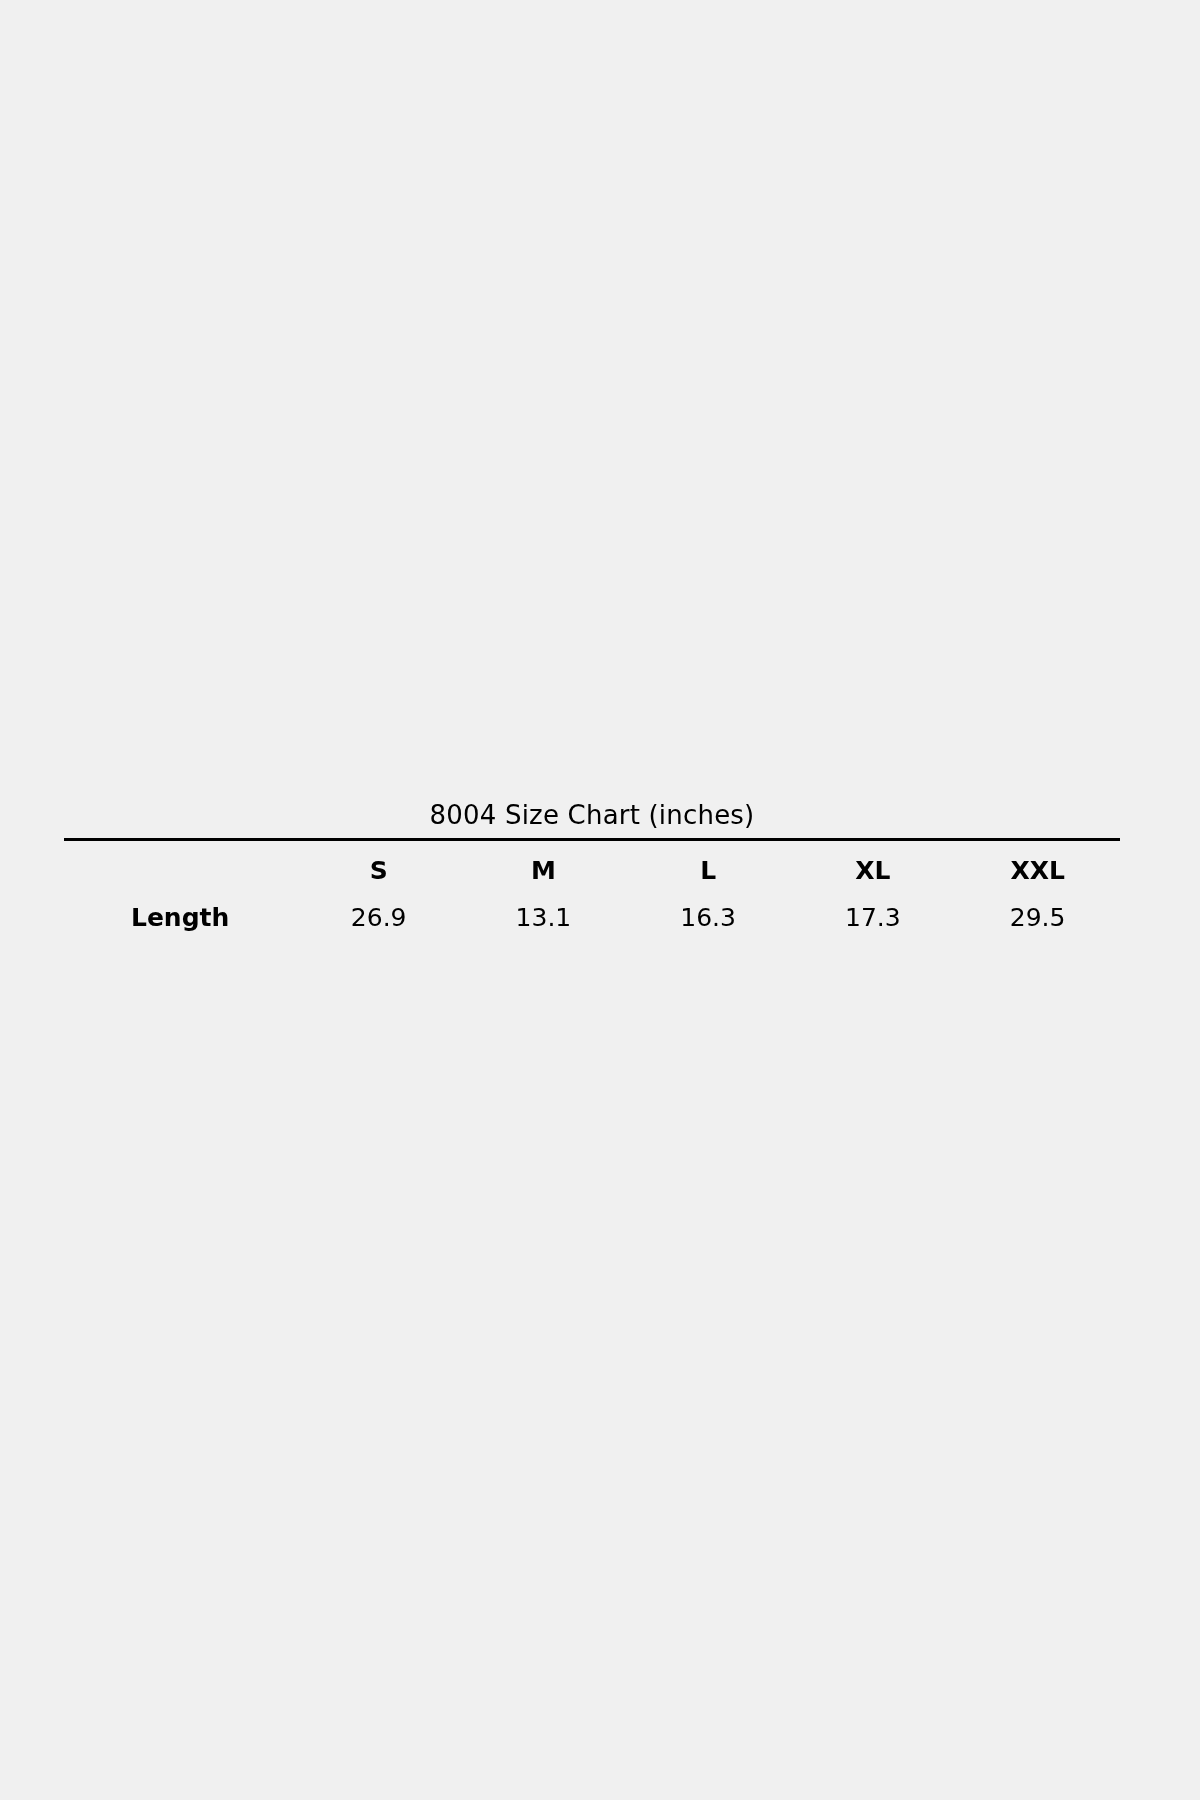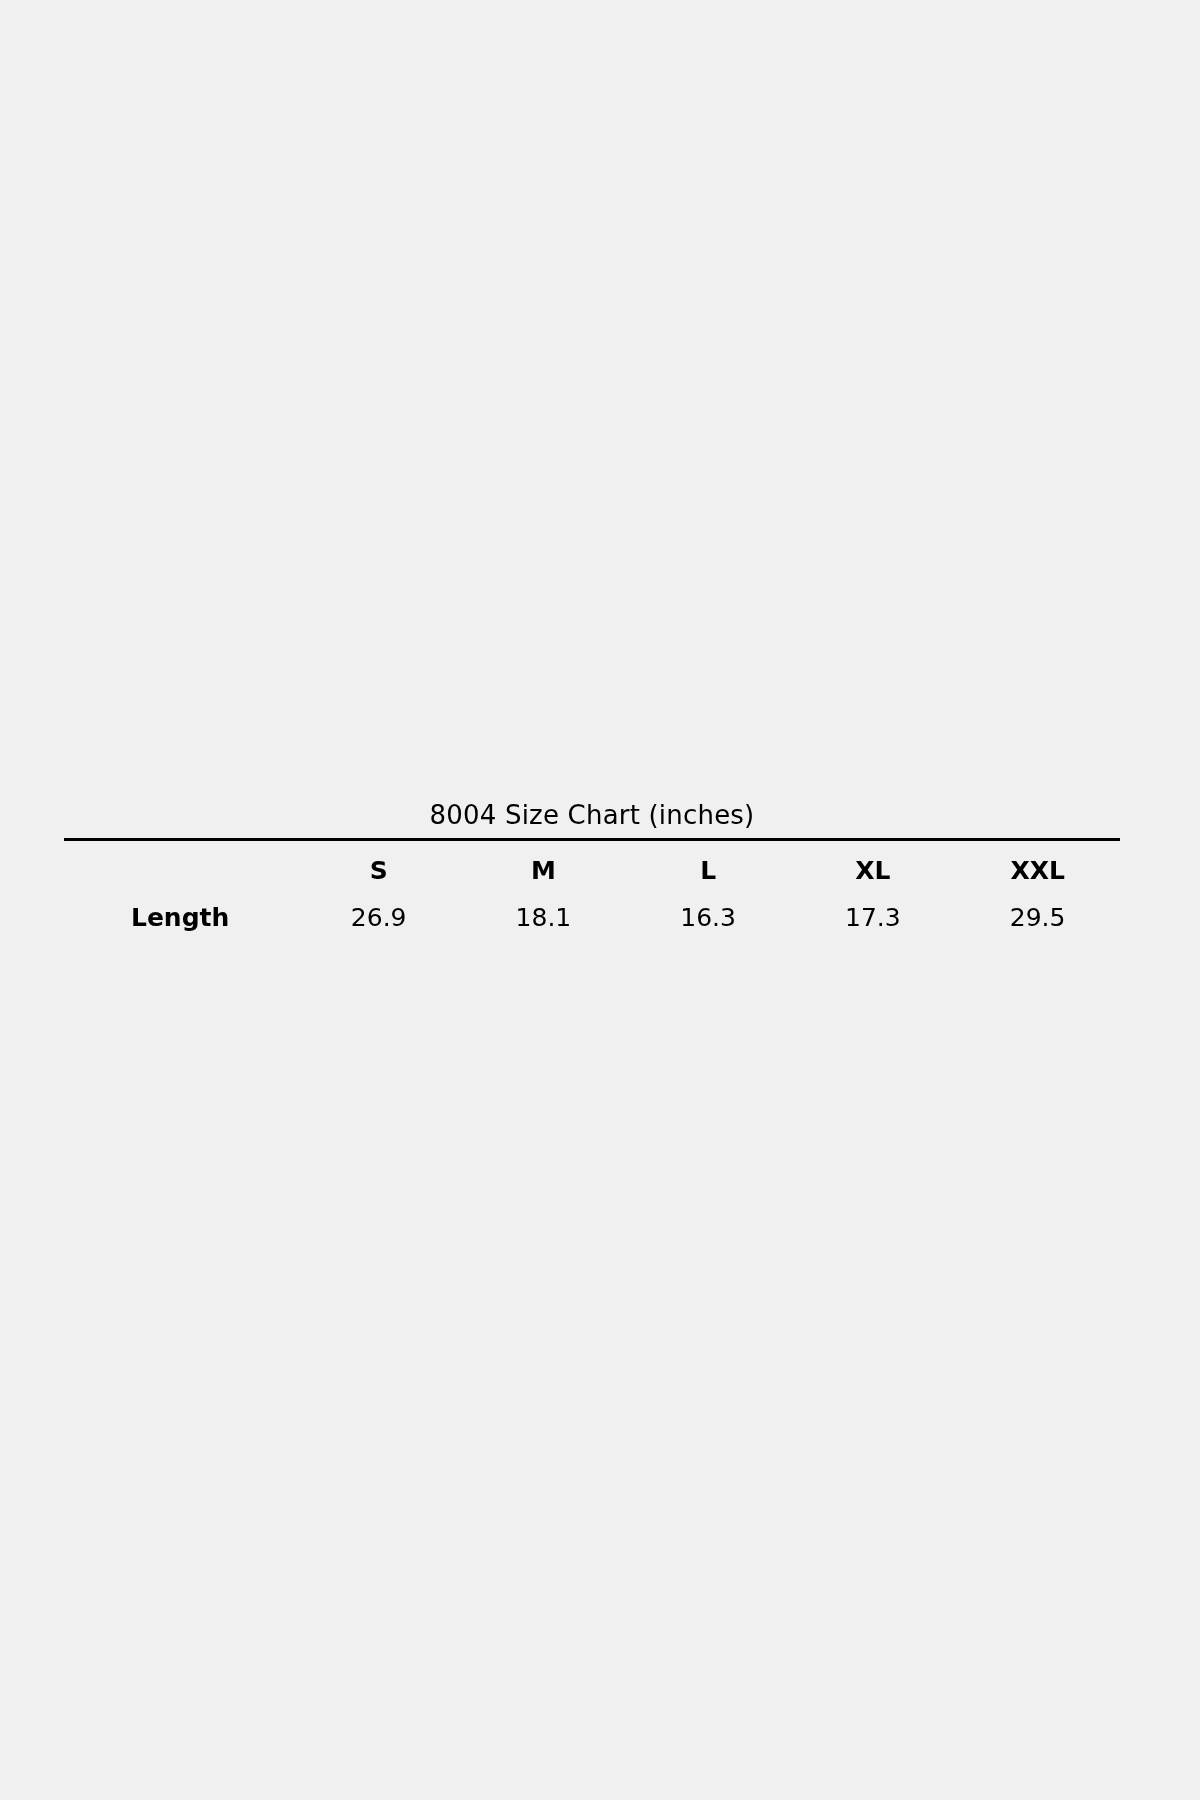--- a/index.html
+++ b/index.html
@@ -87,21 +87,21 @@
           <th class="col-head col-w">M</th>
           <th class="col-head col-w">L</th>
           <th class="col-head col-w">XL</th>
           <th class="col-head col-w">XXL</th>
         </tr>
       </thead>
       <tbody>
         <tr>
           <th class="row-head">Length</th>
           <td class="value">26.9</td>
-          <td class="value">18.1</td>
+          <td class="value">13.1</td>
           <td class="value">16.3</td>
           <td class="value">17.3</td>
           <td class="value">29.5</td>
         </tr>
       </tbody>
     </table>
 
   </div>
 </div>
 

